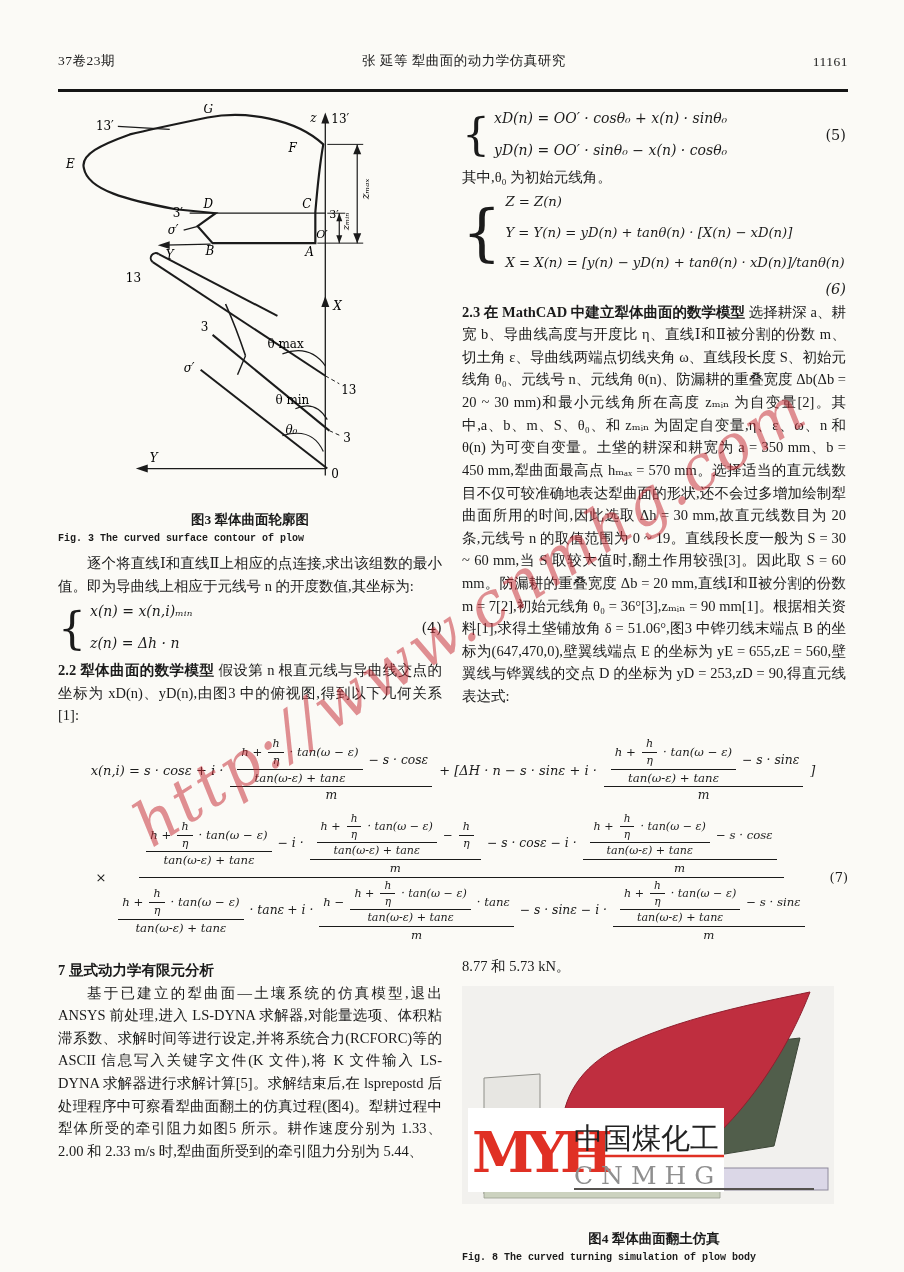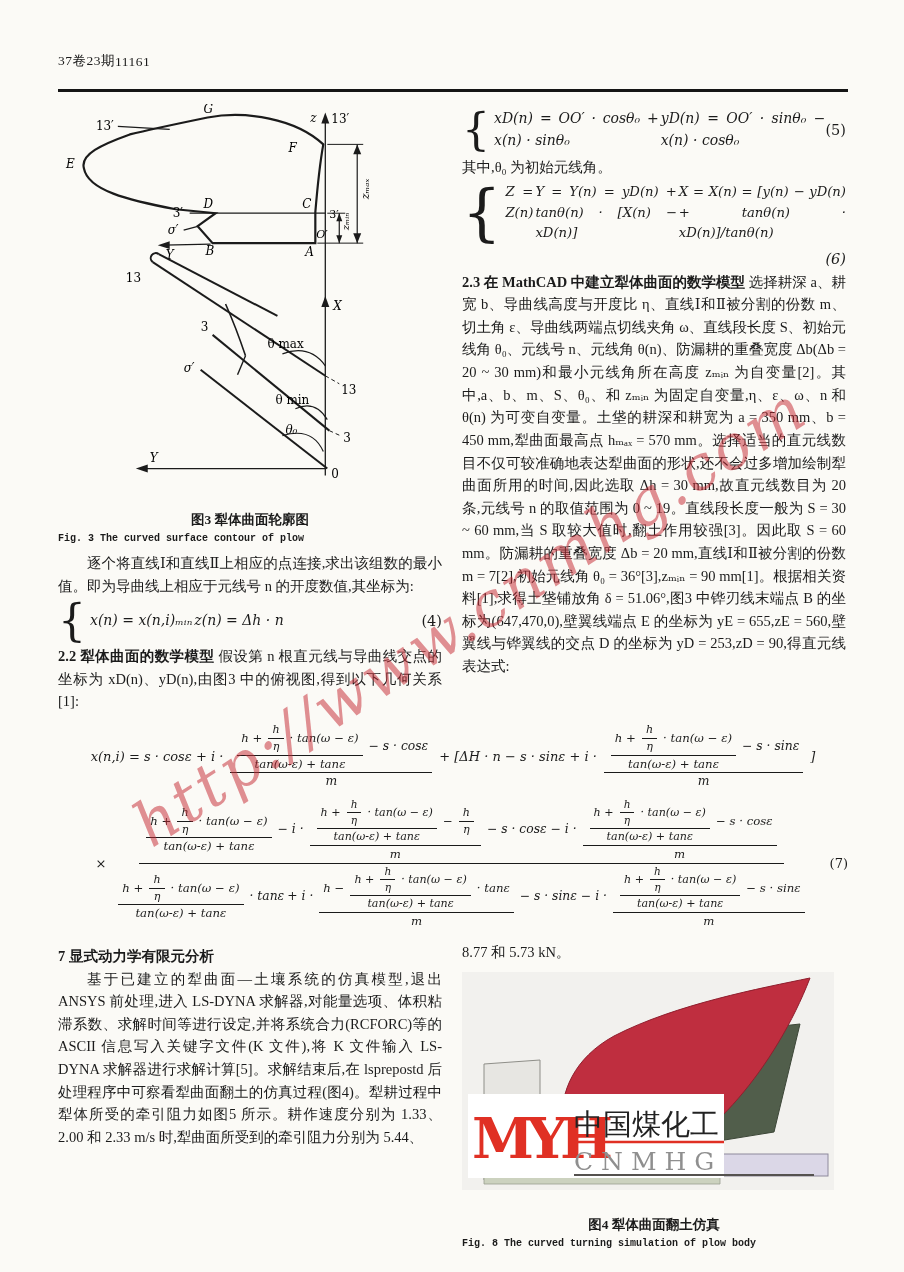--- a/index.html
+++ b/index.html
@@ -19,21 +19,21 @@
   .math{font-family:"DejaVu Serif",serif;font-style:italic;}
   
   .capcn{text-align:center;font-weight:700;font-size:13.5px;margin-top:18px;}
   .capen{text-align:left;font-weight:700;font-size:10px;font-family:Liberation Mono, monospace;margin-top:1px;margin-bottom:6px;}
   
   .eqrow{display:flex;align-items:center;margin:4px 0;}
   .eqrow .eqno{margin-left:auto;font-family:"DejaVu Serif",serif;}
   .brace{font-family:"DejaVu Serif",serif;font-weight:400;margin-right:4px;}
   .b2{font-size:44px;line-height:.9;}
   .b3{font-size:62px;line-height:.9;}
-  .eqlines{display:flex;gap:2px;font-size:14px;}
+  .eqlines{display:flex;flex-direction:column;gap:10px;font-size:14px;}
   
   .eq7{margin:10px 0 6px 0;font-size:13px;font-family:"DejaVu Serif",serif;font-style:italic;}
   .eq7 .row1{display:flex;align-items:center;justify-content:center;gap:4px;flex-wrap:nowrap;}
   .eq7 .row2{display:flex;align-items:center;justify-content:center;gap:6px;position:relative;margin-top:8px;}
   .eq7 .eq7no{position:absolute;right:0;top:50%;transform:translateY(-50%);font-style:normal;}
   .frac{display:inline-flex;flex-direction:column;align-items:center;vertical-align:middle;
         text-align:center;margin:0 3px;line-height:1.25;font-size:.95em;}
   .frac>.num{border-bottom:1px solid #1a1a1a;padding:0 4px 1px 4px;display:inline-flex;align-items:center;justify-content:center;gap:3px;white-space:nowrap;}
   .frac>.den{padding-top:1px;display:inline-flex;align-items:center;justify-content:center;gap:3px;white-space:nowrap;}
   .tok{white-space:nowrap;}
@@ -46,20 +46,21 @@
 </head>
 <body>
 
 <div class="page">
   <div class="wm">http://www.cnmhg.com</div>
 
   <div class="content">
 
     <div class="hdr">
       <span>37卷23期</span>
+      <span class="mid">张 延等  犁曲面的动力学仿真研究</span>
       <span>11161</span>
     </div>
 
     <div class="cols">
 
       <div class="col">
         <svg width="384" height="380" viewBox="0 0 385 380">
 
           <line x1="268" y1="12" x2="268" y2="372" stroke="#1b1b1b" stroke-width="1.3"></line>
           <polygon points="268,8 264,19 272,19" fill="#1b1b1b"></polygon>

